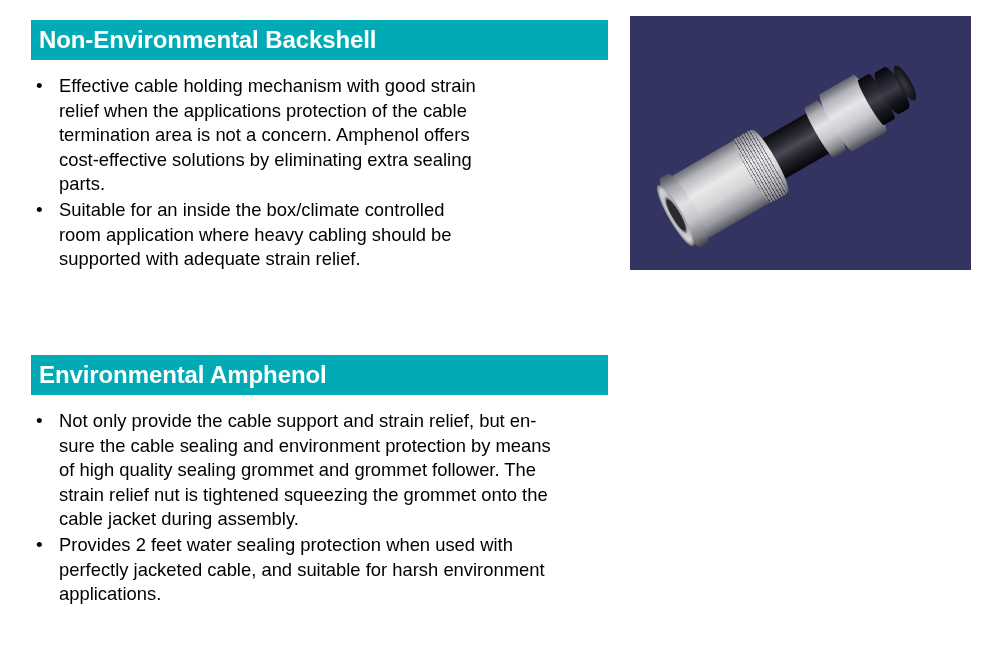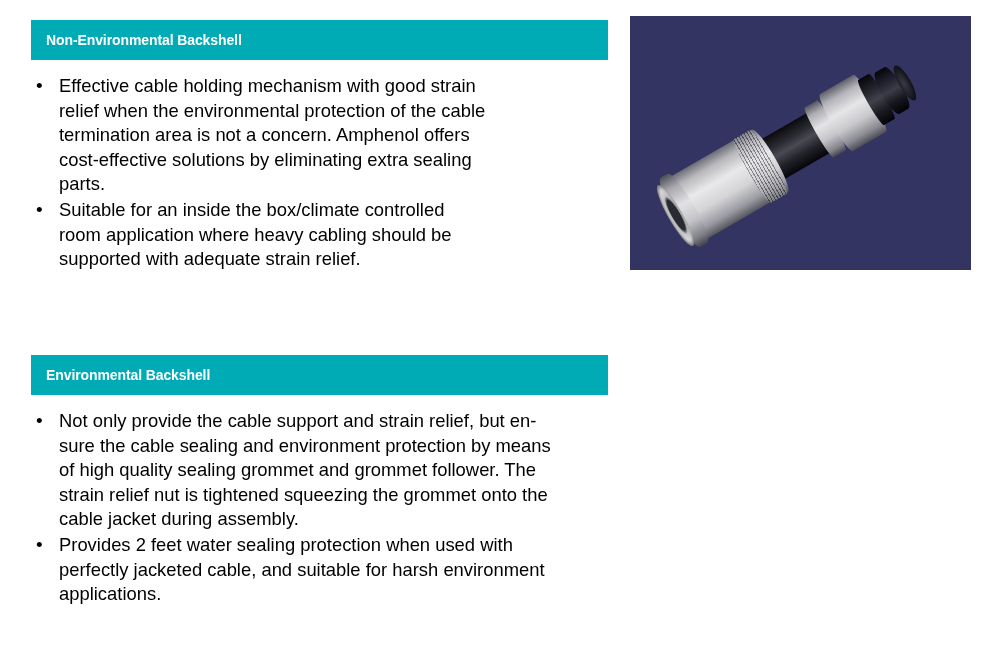--- a/index.html
+++ b/index.html
@@ -35,24 +35,24 @@
     left: 31px;
     top: 20px;
     width: 577px;
     height: 40px;
     background: #00abb5;
     display: flex;
     align-items: center;
   }
   .header-title {
     color: #ffffff;
-    font-size: 14px;
+    font-size: 24px;
     font-weight: bold;
     letter-spacing: -0.1px;
-    padding-left: 15px;
+    padding-left: 8px;
     line-height: 1;
     white-space: nowrap;
   }
 
   
   .bullets {
     position: absolute;
     left: 31px;
     top: 74px;
     width: 600px;
@@ -213,21 +213,21 @@
   <div class="section" id="section-1">
 
     <div class="header-bar">
       <div class="header-title">Non-Environmental Backshell</div>
     </div>
 
     <div class="bullets">
       <div class="bullet-row">
         <span class="bullet-dot">•</span>
         <span class="bullet-text">Effective cable holding mechanism with good strain
-relief when the environmental protection of the cable
+relief when the applications protection of the cable
 termination area is not a concern. Amphenol offers
 cost-effective solutions by eliminating extra sealing
 parts.</span>
       </div>
       <div class="bullet-row">
         <span class="bullet-dot">•</span>
         <span class="bullet-text">Suitable for an inside the box/climate controlled
 room application where heavy cabling should be
 supported with adequate strain relief.</span>
       </div>
@@ -246,21 +246,21 @@
         <div class="part rear-cap" style="left:244px;"></div>
         <div class="part tip" style="left:264px;"></div>
       </div>
     </div>
 
   </div>
 
   <div class="section" id="section-2">
 
     <div class="header-bar">
-      <div class="header-title">Environmental Backshell</div>
+      <div class="header-title">Environmental Amphenol</div>
     </div>
 
     <div class="bullets">
       <div class="bullet-row">
         <span class="bullet-dot">•</span>
         <span class="bullet-text">Not only provide the cable support and strain relief, but en-
 sure the cable sealing and environment protection by means
 of high quality sealing grommet and grommet follower. The
 strain relief nut is tightened squeezing the grommet onto the
 cable jacket during assembly.</span>

